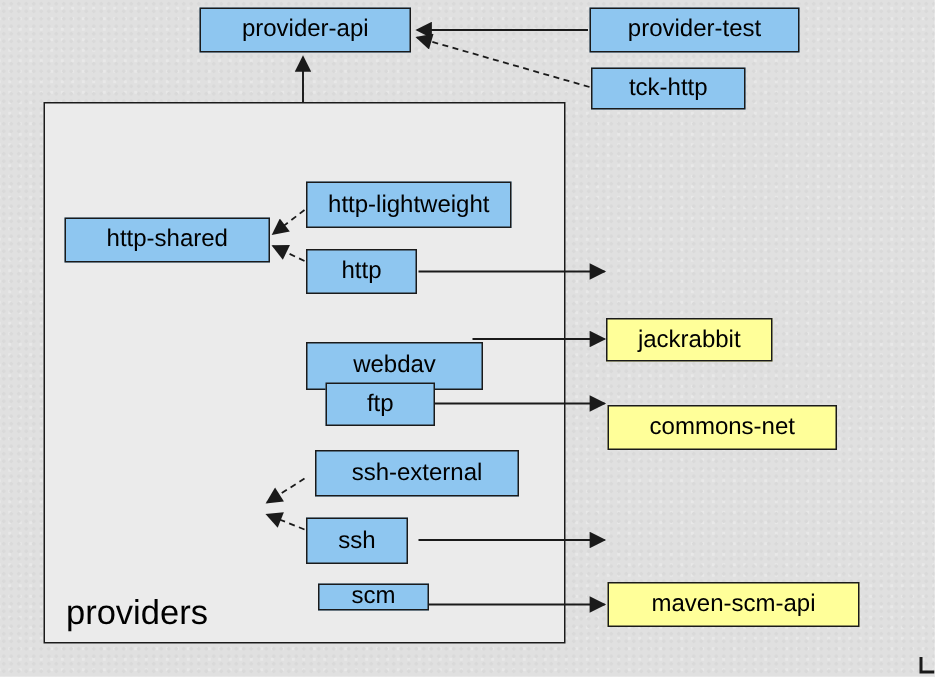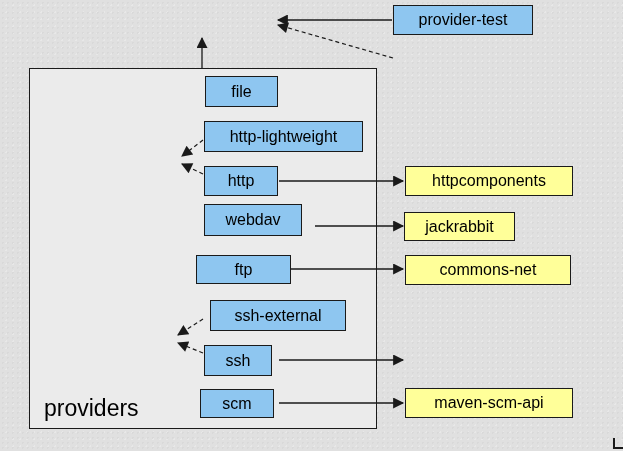--- a/index.html
+++ b/index.html
@@ -72,28 +72,29 @@
     <line x1="279" y1="181" x2="403" y2="181" stroke-width="1.3" marker-end="url(#arrow)"></line>
     <line x1="315" y1="226" x2="403" y2="226" stroke-width="1.3" marker-end="url(#arrow)"></line>
     <line x1="278" y1="269" x2="403" y2="269" stroke-width="1.3" marker-end="url(#arrow)"></line>
     <line x1="203" y1="319" x2="178" y2="335" stroke-width="1.2" stroke-dasharray="4 3" marker-end="url(#arrow)"></line>
     <line x1="203" y1="353" x2="178" y2="343" stroke-width="1.2" stroke-dasharray="4 3" marker-end="url(#arrow)"></line>
     <line x1="279" y1="360" x2="403" y2="360" stroke-width="1.3" marker-end="url(#arrow)"></line>
     <line x1="279" y1="403" x2="403" y2="403" stroke-width="1.3" marker-end="url(#arrow)"></line>
     <polyline points="614,438 614,448 623,448" stroke-width="2"></polyline>
   </svg>
 
+  <div class="node module" style="left:133px;top:5px;width:141px;height:30px">provider-api</div>
   <div class="node module" style="left:393px;top:5px;width:140px;height:30px">provider-test</div>
-  <div class="node module" style="left:205px;top:76px;width:73px;height:31px">file</div>
-  <div class="node module" style="left:204px;top:121px;width:159px;height:31px">http-lightweight</div>
+  <div class="node module" style="left:394px;top:45px;width:103px;height:28px">tck-http</div>
+  <div class="node module" style="left:204px;top:121px;width:137px;height:31px">http-lightweight</div>
+  <div class="node module" style="left:43px;top:145px;width:137px;height:30px">http-shared</div>
   <div class="node module" style="left:204px;top:166px;width:74px;height:30px">http</div>
-  <div class="node module" style="left:204px;top:204px;width:98px;height:32px">webdav</div>
-  <div class="node module" style="left:196px;top:255px;width:95px;height:29px">ftp</div>
+  <div class="node module" style="left:204px;top:228px;width:118px;height:32px">webdav</div>
+  <div class="node module" style="left:217px;top:255px;width:73px;height:29px">ftp</div>
   <div class="node module" style="left:210px;top:300px;width:136px;height:31px">ssh-external</div>
   <div class="node module" style="left:204px;top:345px;width:68px;height:31px">ssh</div>
-  <div class="node module" style="left:200px;top:389px;width:74px;height:29px">scm</div>
+  <div class="node module" style="left:212px;top:389px;width:74px;height:18px">scm</div>
 
-  <div class="node external" style="left:405px;top:166px;width:168px;height:30px">httpcomponents</div>
   <div class="node external" style="left:404px;top:212px;width:111px;height:29px">jackrabbit</div>
-  <div class="node external" style="left:405px;top:255px;width:166px;height:30px">commons-net</div>
+  <div class="node external" style="left:405px;top:270px;width:153px;height:30px">commons-net</div>
   <div class="node external" style="left:405px;top:388px;width:168px;height:30px">maven-scm-api</div>
 
 </div>
 
 </body></html>

